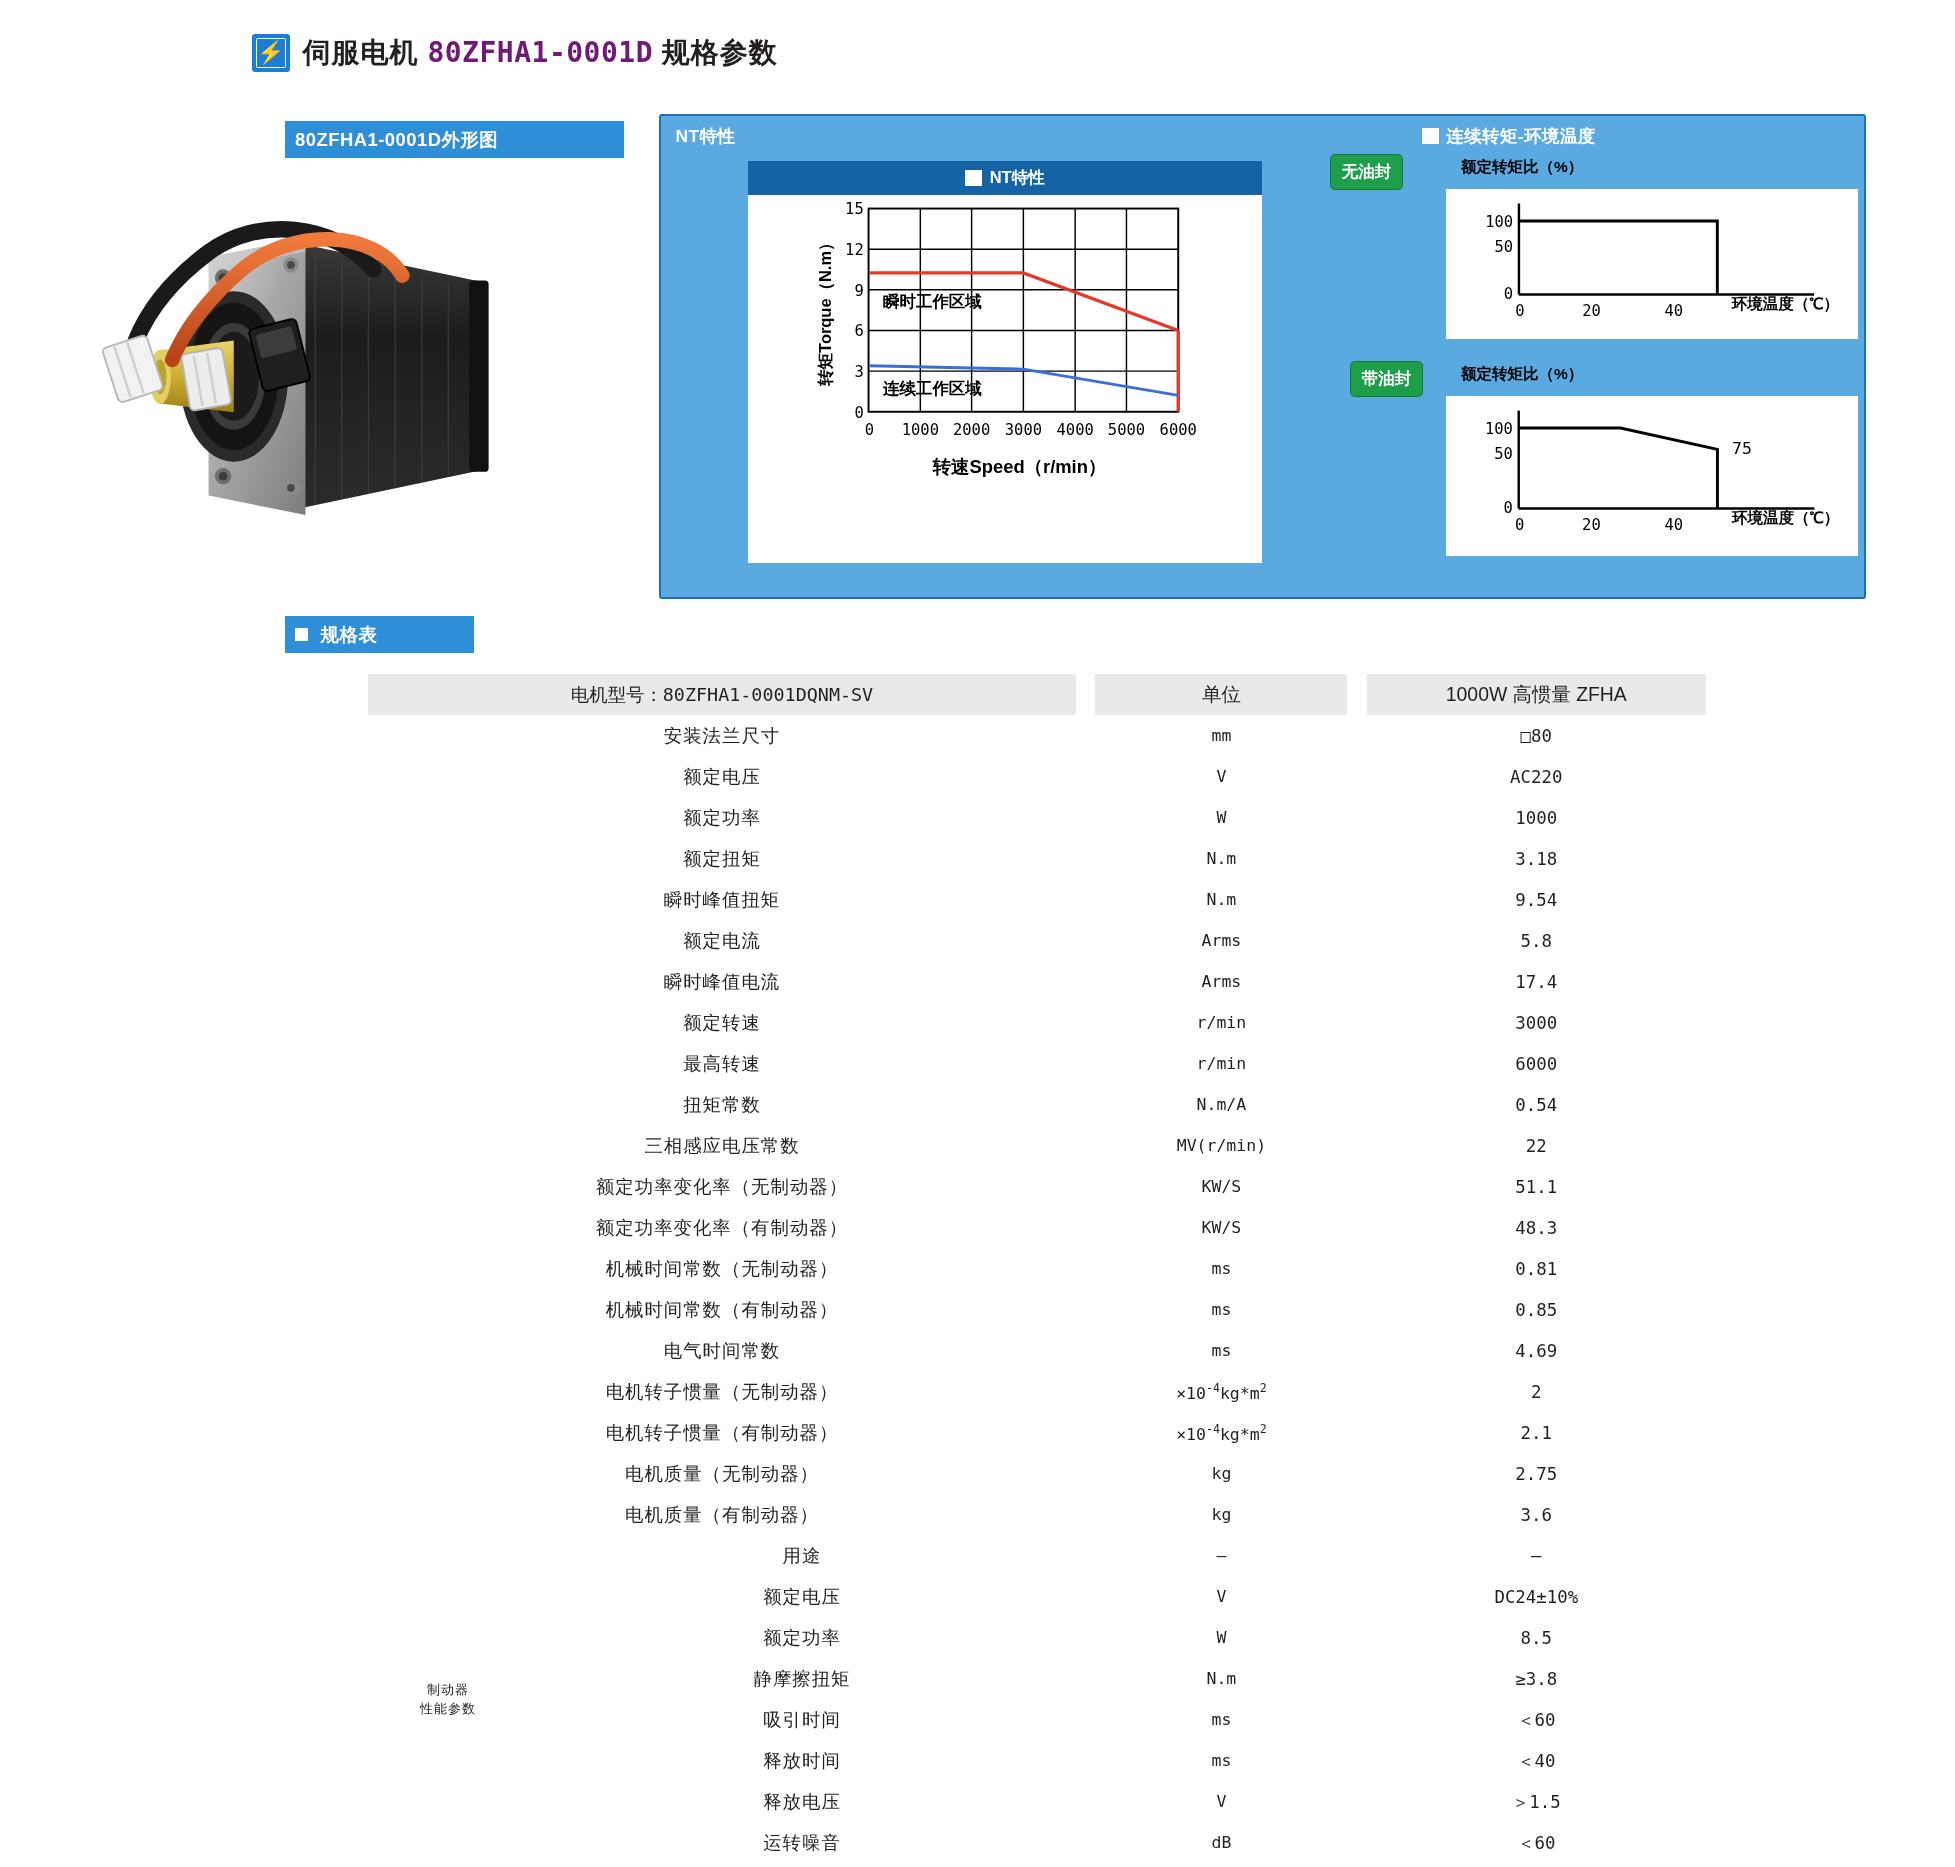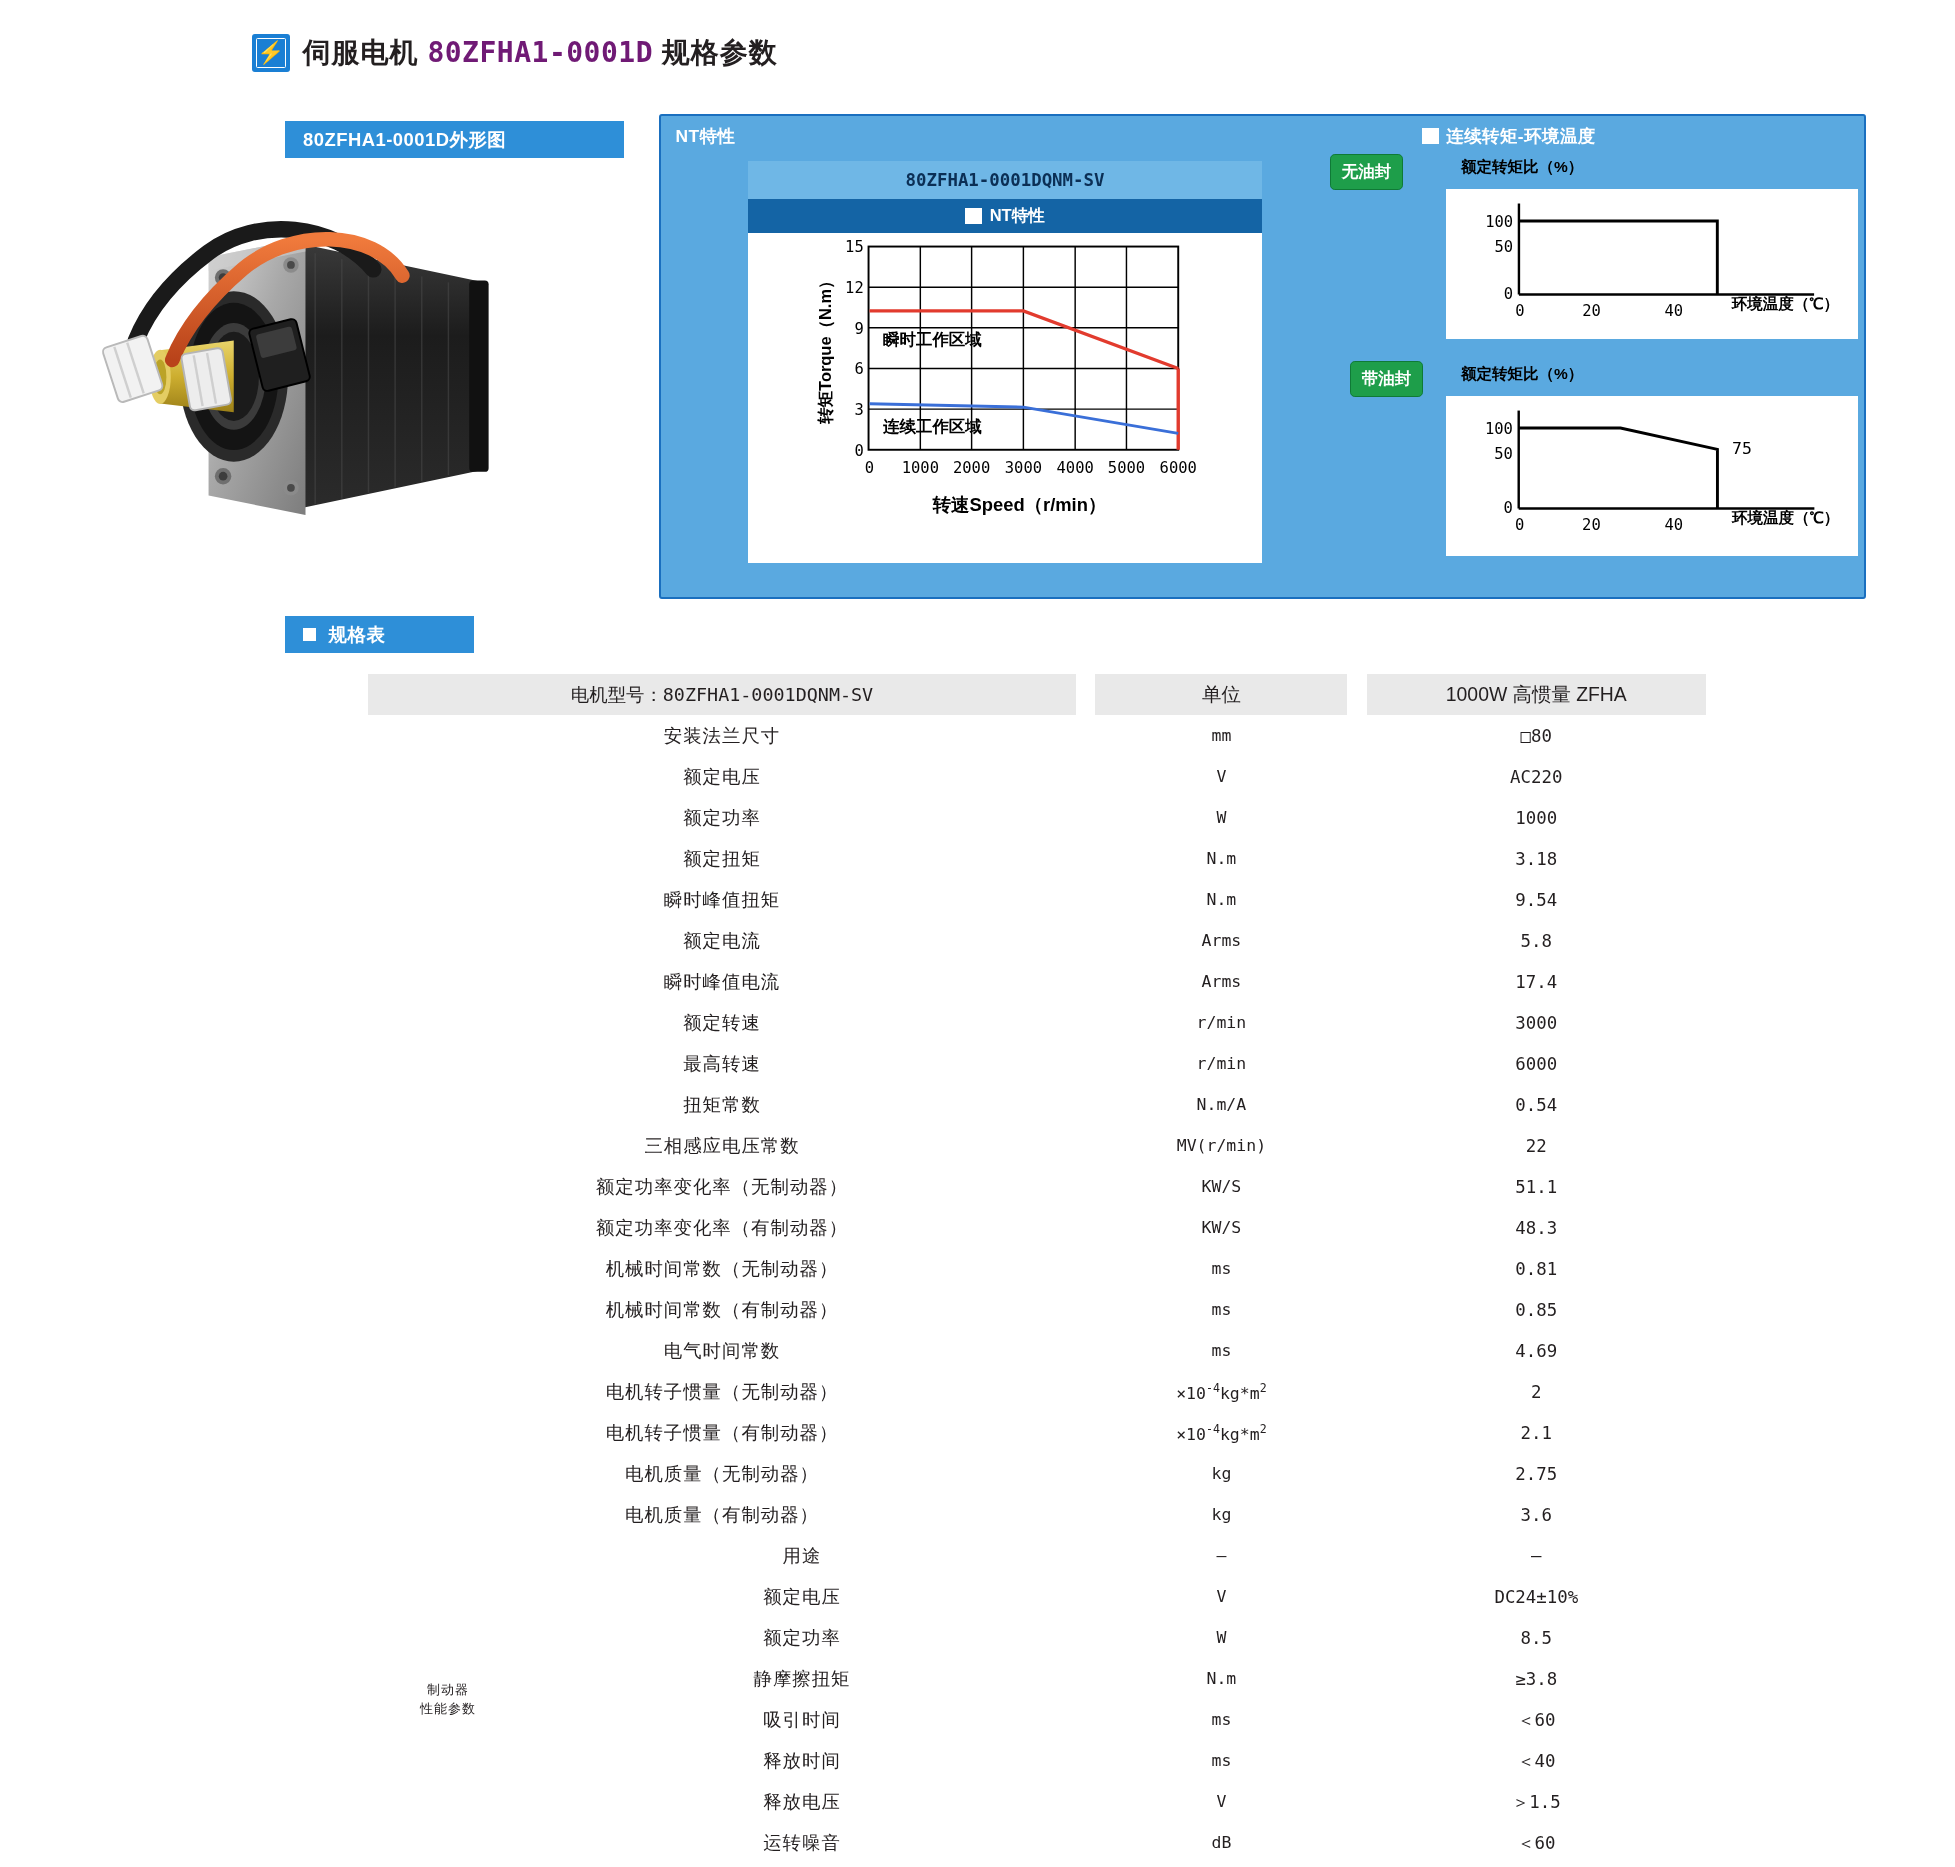--- a/index.html
+++ b/index.html
@@ -71,21 +71,21 @@
   
   .ribbon {
     position: absolute;
     background: #2e8fd8;
     color: #ffffff;
     font-size: 18.4px;
     font-weight: bold;
     letter-spacing: 0.5px;
     display: flex;
     align-items: center;
-    padding: 0 18px;
+    padding: 0 10px;
     box-sizing: border-box;
   }
   #outline-label {
     left: 285px;
     top: 121px;
     width: 339px;
     height: 37px;
   }
 
   
@@ -353,21 +353,20 @@
   <div class="blue-panel">
 
     <div class="panel-hdr" id="nt-panel-title">NT特性</div>
 
     <div class="panel-hdr" id="torque-temp-title">
       <span class="wsq"></span>
       <span>连续转矩-环境温度</span>
     </div>
 
     <div class="nt-card">
-      <div class="nt-card-top">80ZFHA1-0001DQNM-SV</div>
       <div class="nt-card-sub">
         <span class="wsq"></span>
         <span>NT特性</span>
       </div>
 
       <svg viewBox="0 0 1060 682" width="514" height="330" xmlns="http://www.w3.org/2000/svg">
 
         <rect x="248" y="28" width="640" height="420" fill="#ffffff" stroke="#000" stroke-width="4"></rect>
 
         <g stroke="#000" stroke-width="3">

